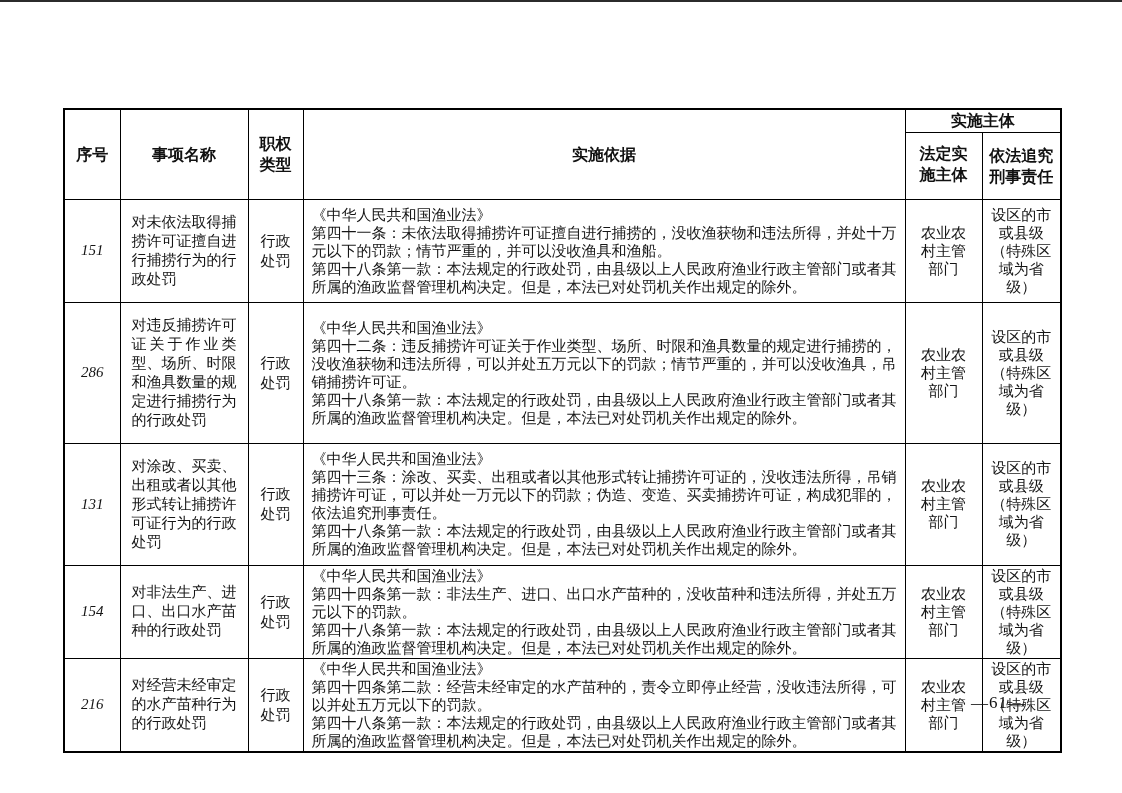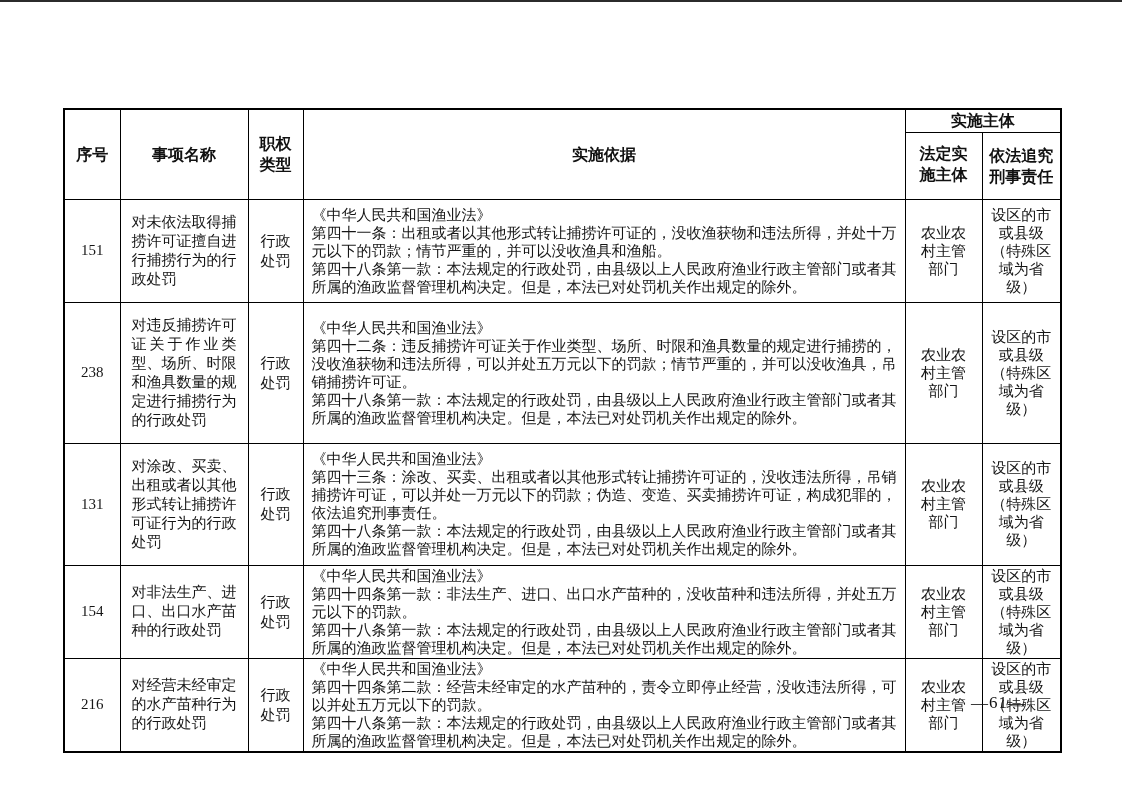--- a/index.html
+++ b/index.html
@@ -27,21 +27,21 @@
     font-family:"Liberation Sans","DejaVu Sans",sans-serif;
     font-weight:bold; font-size:16px; line-height:21px;
     text-align:center; color:#111;
   }
   .doc td { font-size:15px; }
   tr.h1 { height:23px; }
   tr.h2 { height:45px; }
   th.th-type   { padding:0 10px; }
   th.th-legal  { padding:12px 8px;font-family:Liberation Mono, monospace;  }
   th.th-level  { padding:0 4px;  }
-  .c-seq   { text-align:center; font-size:14.5px; }
+  .c-seq   { text-align:center; font-size:14.5px;font-style:italic; }
   .c-name  { text-align:justify; padding:13px 11px; line-height:19px; }
   .c-type  { text-align:center; padding:10px 12px; line-height:20px; }
   .c-basis { padding:1px 8px; line-height:18px; text-align:justify;margin-top:27px; }
   .c-subj  { text-align:center; padding:0 13px; line-height:18px; }
   .c-level { text-align:center; padding:0 5px;  line-height:18px; }
   .page-number {
     position:absolute; top:693px; right:96px;
     font-size:17px; color:#111; letter-spacing:1px;
   }
 </style>
@@ -73,28 +73,28 @@
         <th class="th-level">依法追究刑事责任</th>
       </tr>
     </thead>
     <tbody>
       <tr style="height:100px">
         <td class="c-seq">151</td>
         <td class="c-name">对未依法取得捕捞许可证擅自进行捕捞行为的行政处罚</td>
         <td class="c-type">行政处罚</td>
         <td class="c-basis">
           <div>《中华人民共和国渔业法》</div>
-          <div>第四十一条：出租或者以其他形式转让捕捞许可证的，没收渔获物和违法所得，并处十万元以下的罚款；情节严重的，并可以没收渔具和渔船。</div>
+          <div>第四十一条：未依法取得捕捞许可证擅自进行捕捞的，没收渔获物和违法所得，并处十万元以下的罚款；情节严重的，并可以没收渔具和渔船。</div>
           <div>第四十八条第一款：本法规定的行政处罚，由县级以上人民政府渔业行政主管部门或者其所属的渔政监督管理机构决定。但是，本法已对处罚机关作出规定的除外。</div>
         </td>
         <td class="c-subj">农业农村主管部门</td>
         <td class="c-level">设区的市或县级（特殊区域为省级）</td>
       </tr>
       <tr style="height:114px">
-        <td class="c-seq">238</td>
+        <td class="c-seq">286</td>
         <td class="c-name">对违反捕捞许可证关于作业类型、场所、时限和渔具数量的规定进行捕捞行为的行政处罚</td>
         <td class="c-type">行政处罚</td>
         <td class="c-basis">
           <div>《中华人民共和国渔业法》</div>
           <div>第四十二条：违反捕捞许可证关于作业类型、场所、时限和渔具数量的规定进行捕捞的，没收渔获物和违法所得，可以并处五万元以下的罚款；情节严重的，并可以没收渔具，吊销捕捞许可证。</div>
           <div>第四十八条第一款：本法规定的行政处罚，由县级以上人民政府渔业行政主管部门或者其所属的渔政监督管理机构决定。但是，本法已对处罚机关作出规定的除外。</div>
         </td>
         <td class="c-subj">农业农村主管部门</td>
         <td class="c-level">设区的市或县级（特殊区域为省级）</td>
       </tr>

